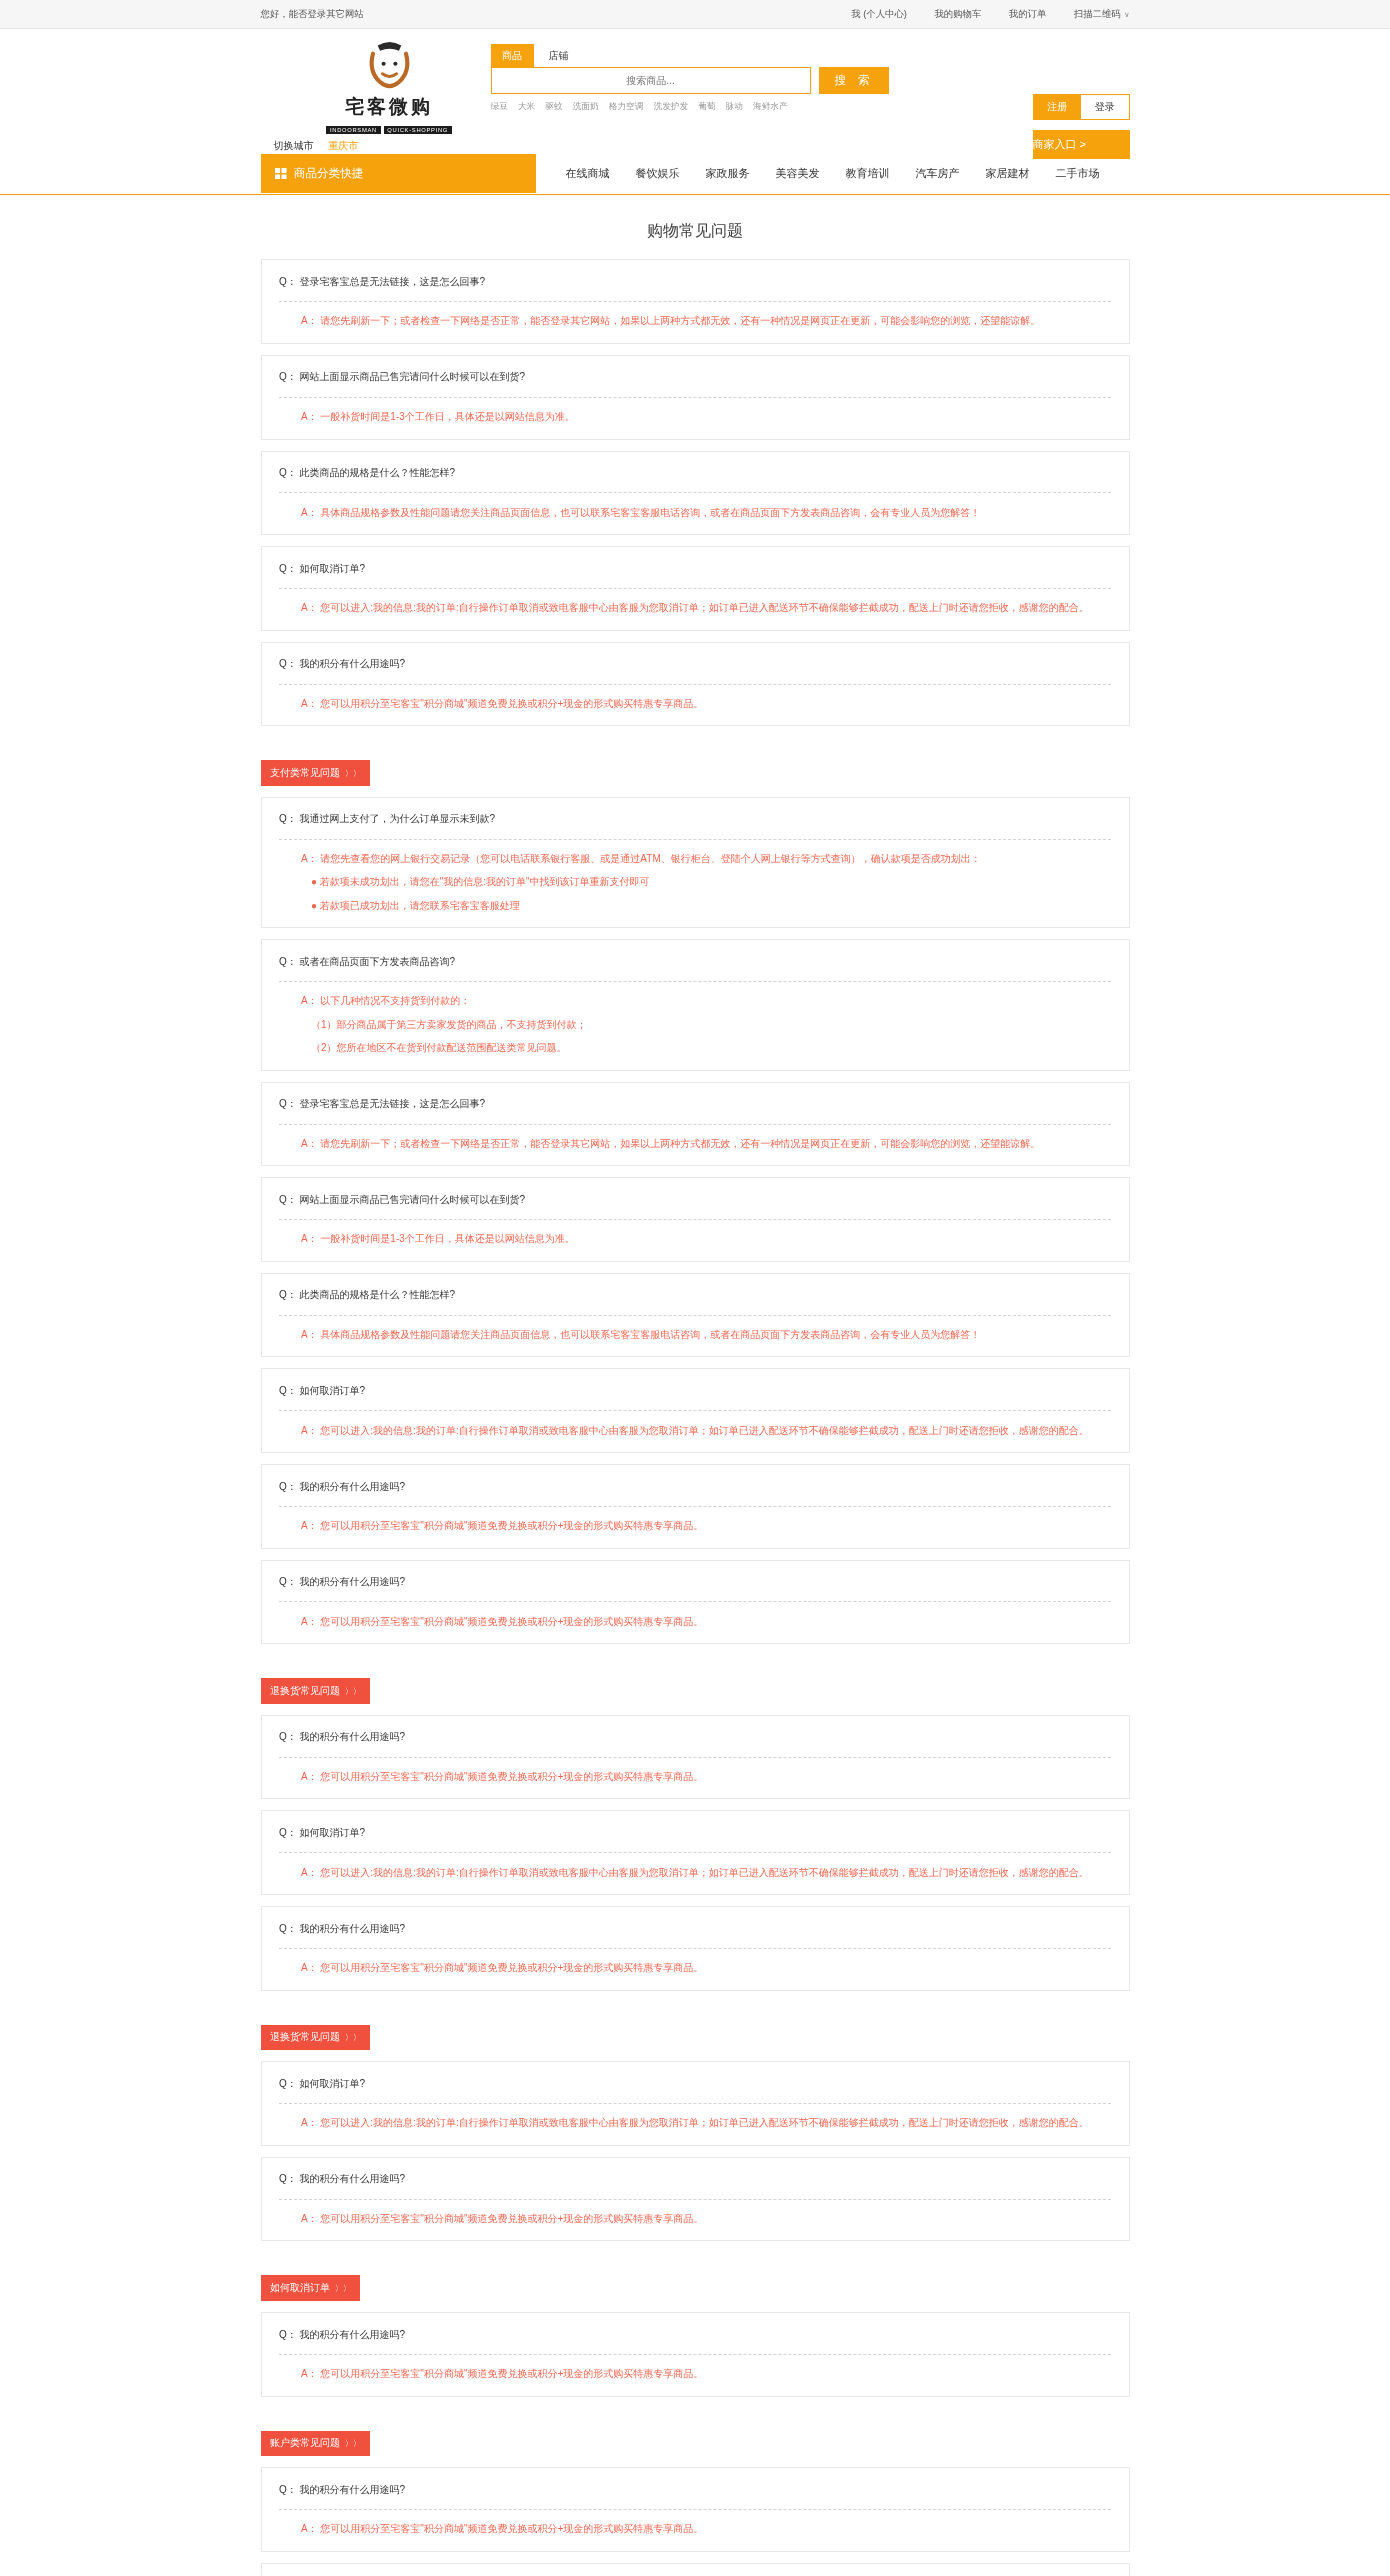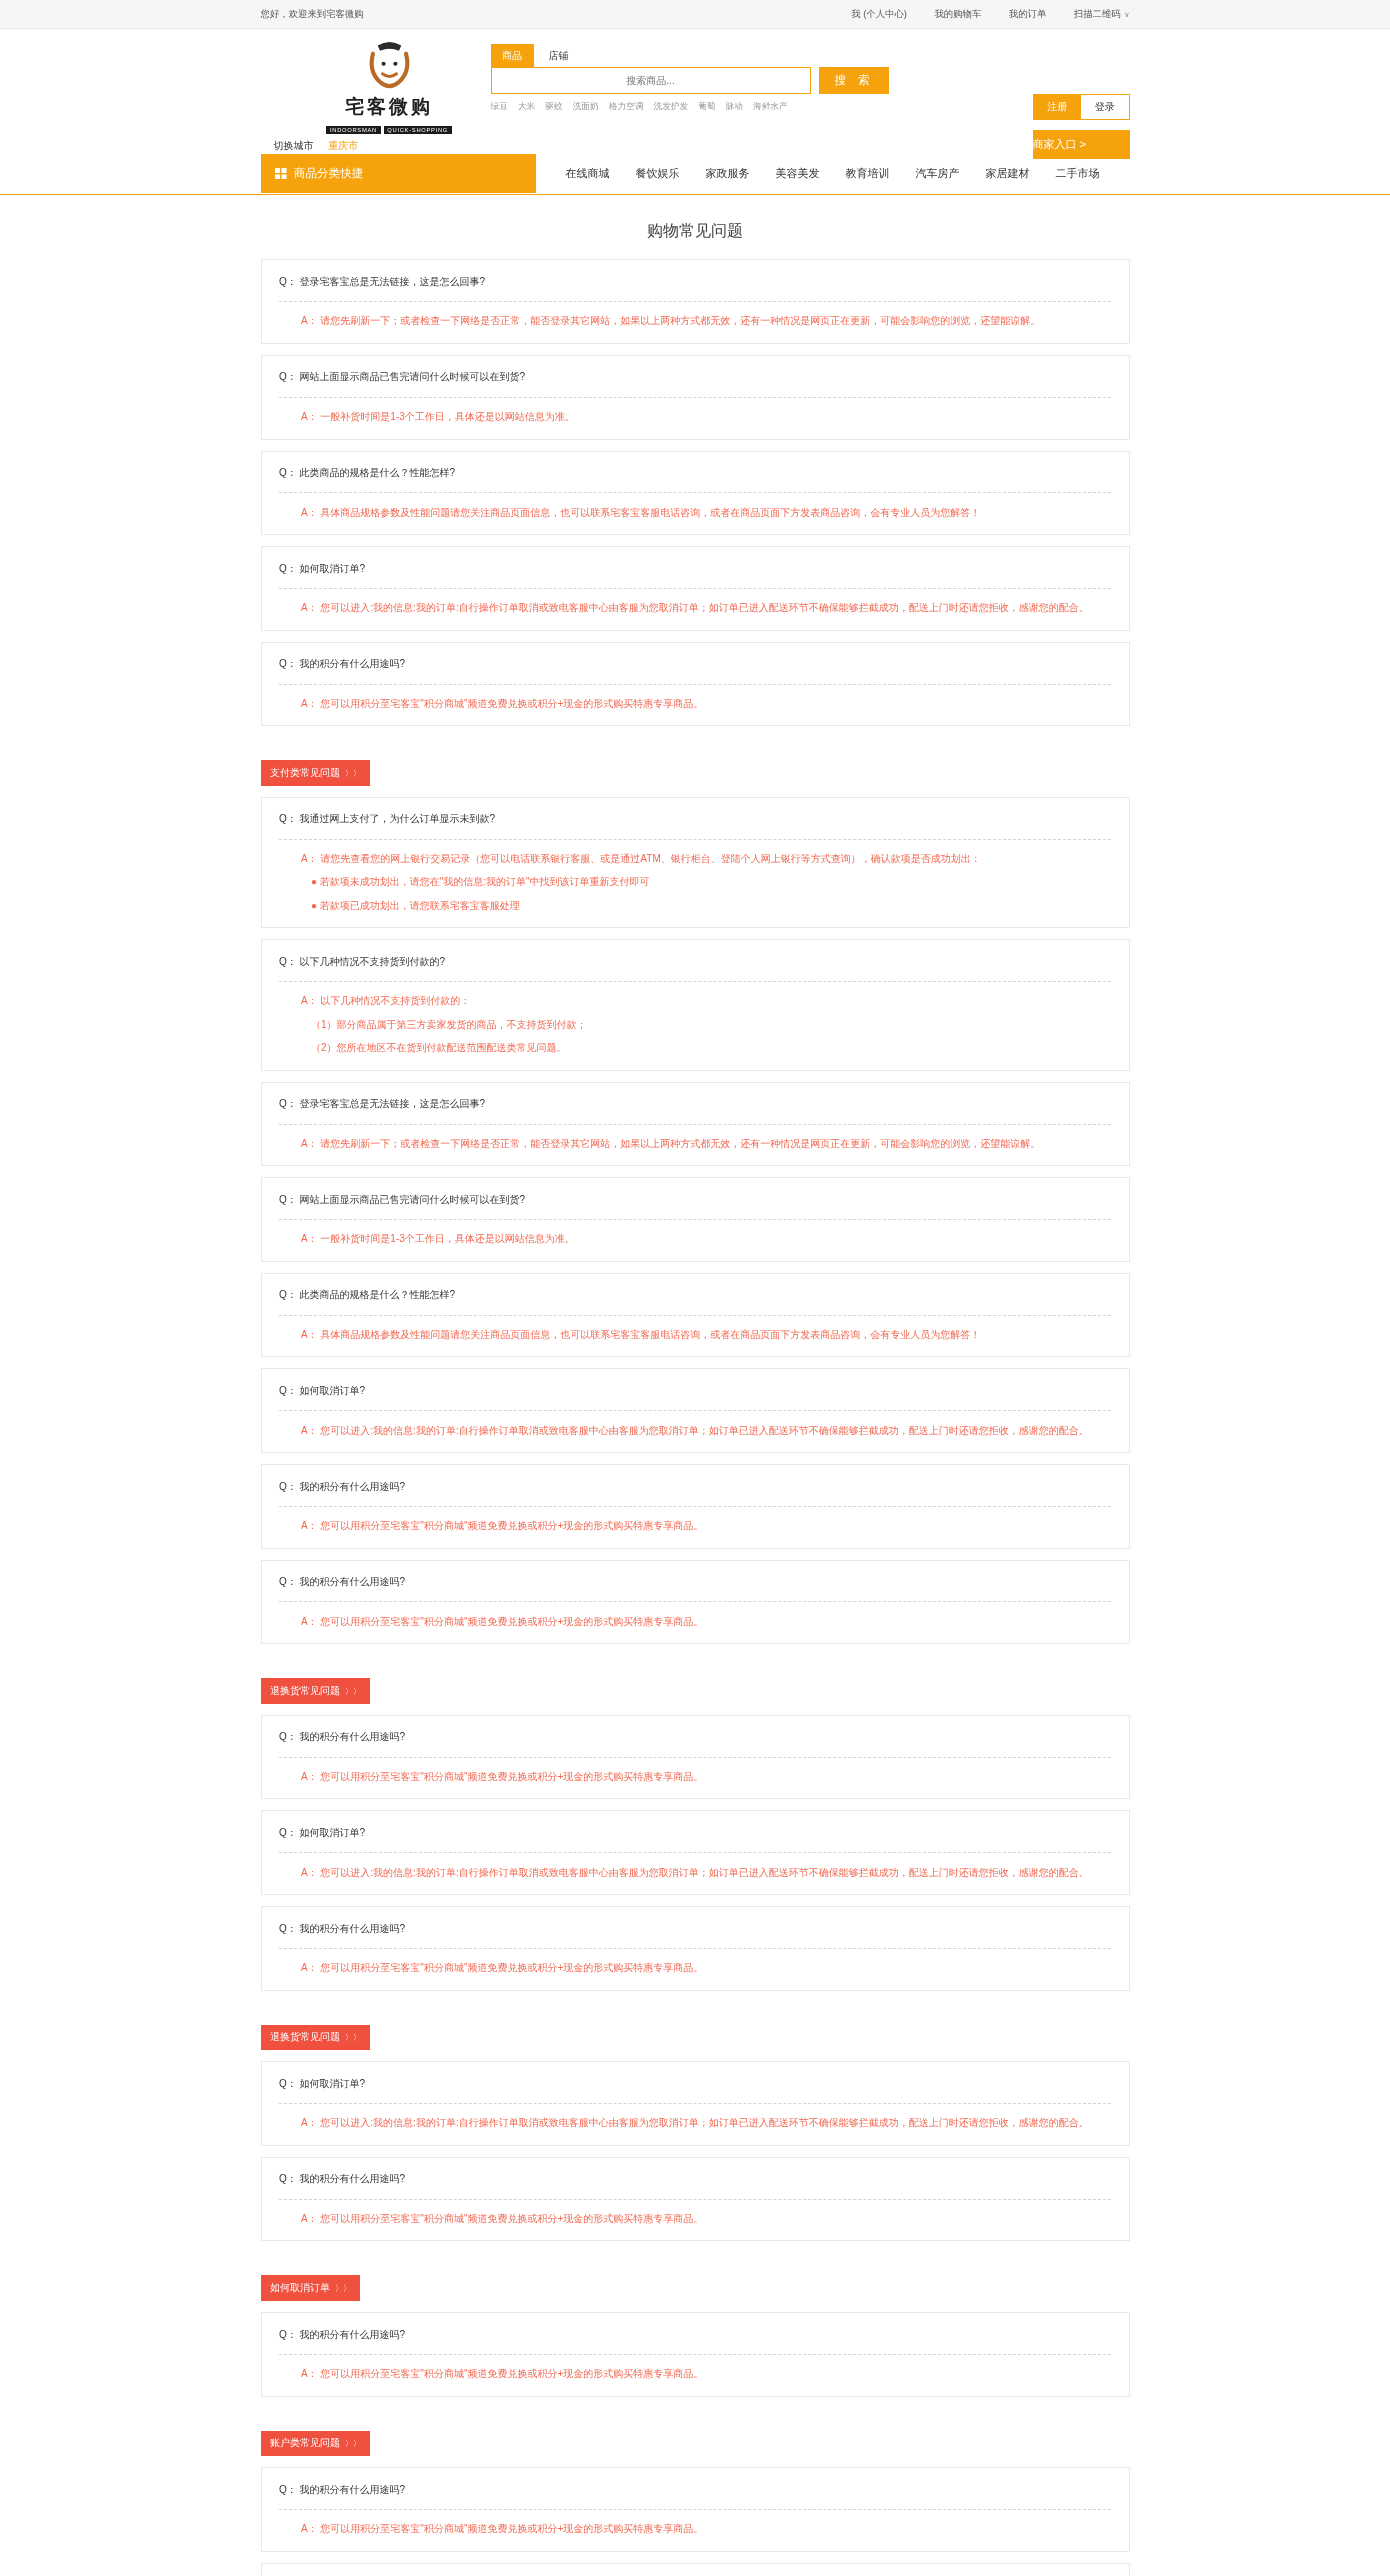--- a/index.html
+++ b/index.html
@@ -58,21 +58,21 @@
   .q-row { font-size:10px; color:#333; }
   .qa-divider { border:none; border-top:0.7px dashed #d4d4d4; margin:12.3px 0; }
   .a-row { font-size:10px; color:#f2664f; padding-left:22px; line-height:1.4; }
   .a-extra { font-size:10px; color:#f2664f; padding-left:32px; margin-top:9.4px; line-height:1.4; }
 </style>
 </head>
 <body>
 
 <div class="topbar">
   <div class="container">
-    <span>您好，欢迎来到宅客微购</span>
+    <span>您好，能否登录其它网站</span>
     <span id="topbar-links"><span class="topbar-link">我 (个人中心)</span><span class="topbar-link">我的购物车</span><span class="topbar-link">我的订单</span><span class="topbar-link">扫描二维码<span class="caret">∨</span></span></span>
   </div>
 </div>
 
 <div class="header">
   <div class="container">
     <div class="logo-block">
       <svg class="logo-icon" viewBox="0 0 100 100" width="59" height="59">
         <path d="M30 16 Q50 4 70 16 L66 25 Q50 18 34 25 Z" fill="#2b2b2b"></path>
         <path d="M22 30 Q14 60 34 78 Q50 92 66 78 Q86 60 78 30" stroke="#b96a24" fill="none" stroke-width="7" stroke-linecap="round"></path>
@@ -159,21 +159,21 @@
       <div class="q-row"><span>Q： </span><span>我的积分有什么用途吗?</span></div>
       <hr class="qa-divider">
       <div class="a-row"><span>A： </span><span>您可以用积分至宅客宝"积分商城"频道免费兑换或积分+现金的形式购买特惠专享商品。</span></div>
     </div><div class="section-header"><span>支付类常见问题</span><span class="arrow">〉〉</span></div><div class="qa-box">
       <div class="q-row"><span>Q： </span><span>我通过网上支付了，为什么订单显示未到款?</span></div>
       <hr class="qa-divider">
       <div class="a-row"><span>A： </span><span>请您先查看您的网上银行交易记录（您可以电话联系银行客服、或是通过ATM、银行柜台、登陆个人网上银行等方式查询），确认款项是否成功划出：</span></div>
       <div class="a-extra">● 若款项未成功划出，请您在"我的信息:我的订单"中找到该订单重新支付即可</div>
       <div class="a-extra">● 若款项已成功划出，请您联系宅客宝客服处理</div>
     </div><div class="qa-box">
-      <div class="q-row"><span>Q： </span><span>以下几种情况不支持货到付款的?</span></div>
+      <div class="q-row"><span>Q： </span><span>或者在商品页面下方发表商品咨询?</span></div>
       <hr class="qa-divider">
       <div class="a-row"><span>A： </span><span>以下几种情况不支持货到付款的：</span></div>
       <div class="a-extra">（1）部分商品属于第三方卖家发货的商品，不支持货到付款；</div>
       <div class="a-extra">（2）您所在地区不在货到付款配送范围配送类常见问题。</div>
     </div><div class="qa-box">
       <div class="q-row"><span>Q： </span><span>登录宅客宝总是无法链接，这是怎么回事?</span></div>
       <hr class="qa-divider">
       <div class="a-row"><span>A： </span><span>请您先刷新一下；或者检查一下网络是否正常，能否登录其它网站，如果以上两种方式都无效，还有一种情况是网页正在更新，可能会影响您的浏览，还望能谅解。</span></div>
     </div><div class="qa-box">
       <div class="q-row"><span>Q： </span><span>网站上面显示商品已售完请问什么时候可以在到货?</span></div>

